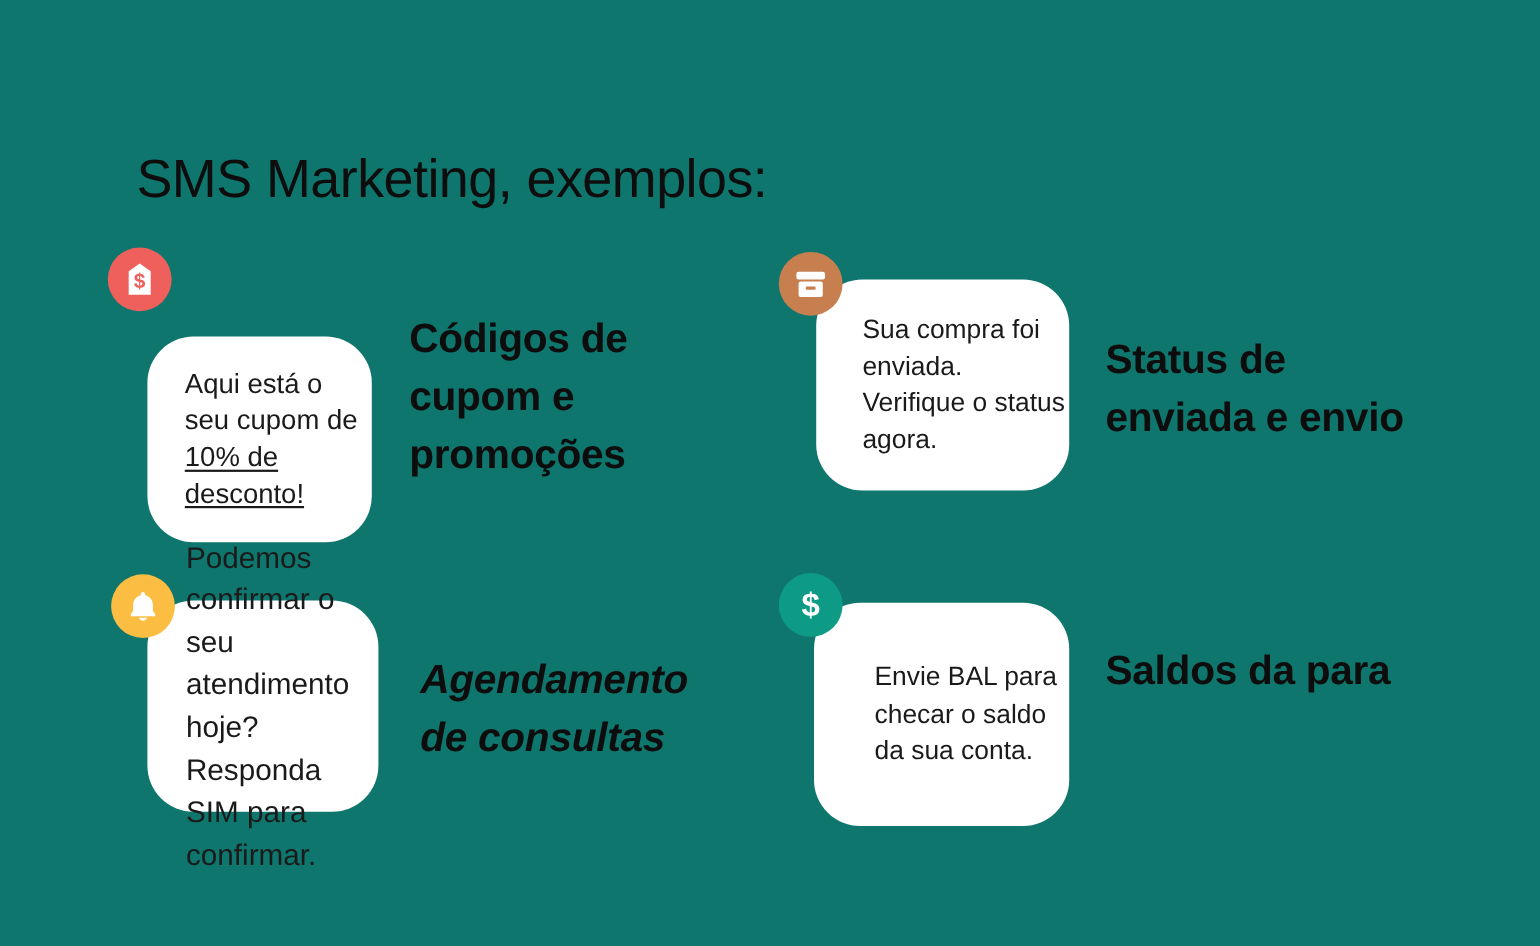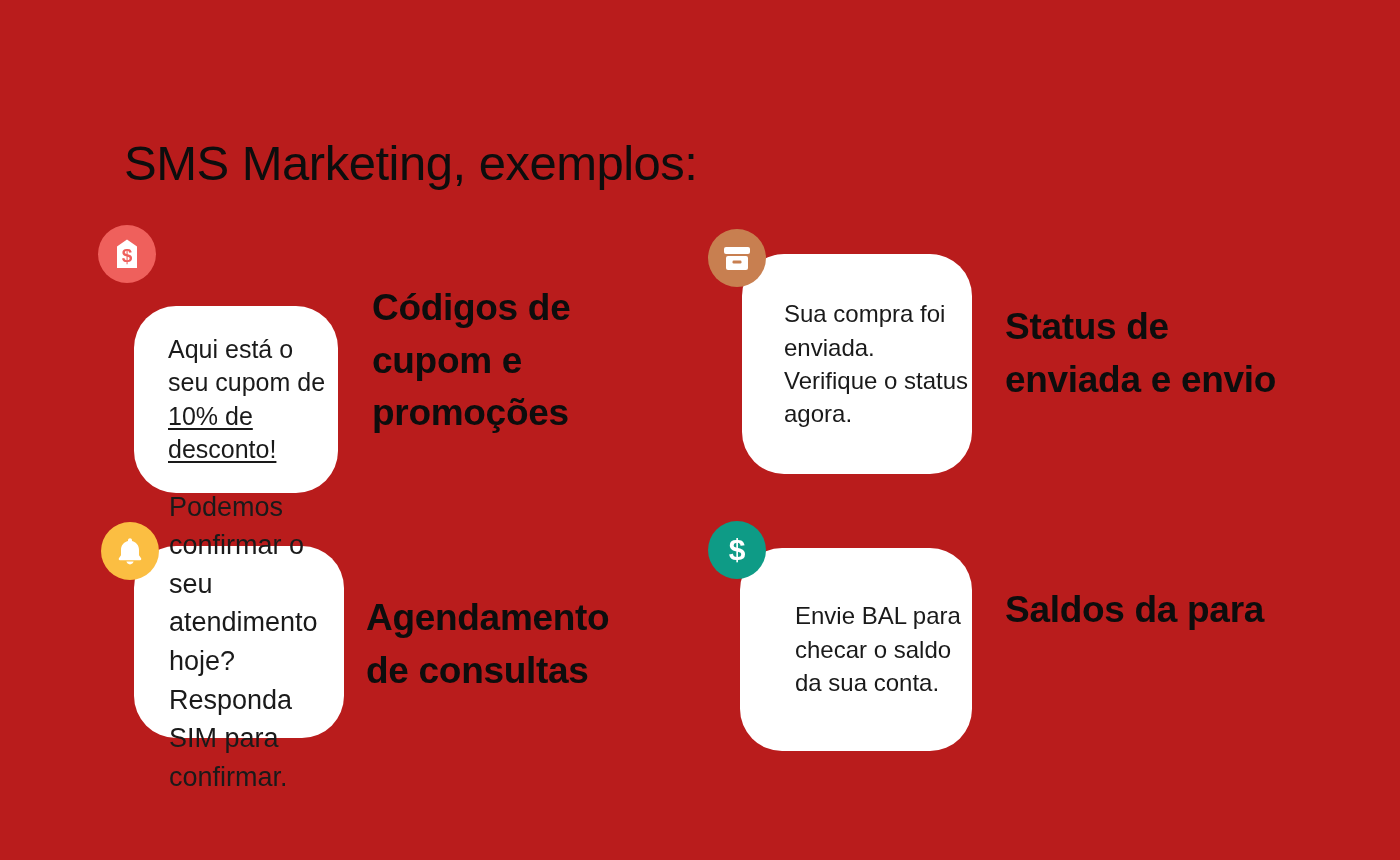--- a/index.html
+++ b/index.html
@@ -11,21 +11,21 @@
     height: 860px;
     overflow: hidden;
     background: #ACD9F7;
     font-family: "Liberation Sans", sans-serif;
     -webkit-font-smoothing: antialiased;
   }
   #canvas {
     position: relative;
     width: 1400px;
     height: 860px;
-    background: #b91c1c;
+    background: #0f766e;
   }
 
   
   #page-title {
     position: absolute;
     left: 124px;
     top: 104px;
     font-size: 49px;
     font-weight: 400;
     color: #0D0D0D;
@@ -86,29 +86,29 @@
 
   
   
   #item-1 .icon-badge { left: 0px;   top: 0px; }
   #item-1 .bubble     { left: 36px;  top: 33px; width: 204px; height: 187px; margin-top: 48px; }
   #item-1 .bubble-text{ padding: 0 0 0 34px; font-size: 25px; line-height: 1.34; }
   #item-1 .item-heading { left: 274px; top: 57px; width: 250px; }
 
   
   #item-2 .icon-badge { left: 6px;   top: 4px; }
-  #item-2 .bubble     { left: 40px;  top: 29px; width: 230px; height: 220px; }
+  #item-2 .bubble     { left: 40px;  top: 29px; width: 230px; height: 192px; }
   #item-2 .bubble-text{ padding: 0 0 0 42px; font-size: 24px; line-height: 1.39; }
   #item-2 .item-heading { left: 303px; top: 76px; width: 300px; }
 
   
   #item-3 .icon-badge { left: 3px;   top: 4px; }
   #item-3 .bubble     { left: 36px;  top: 28px; width: 210px; height: 192px; }
   #item-3 .bubble-text{ padding: 0 0 0 19px; font-size: 27px; line-height: 1.43; margin-left: 16px; }
-  #item-3 .item-heading { left: 268px; top: 74px; width: 280px; }
+  #item-3 .item-heading { left: 284px; top: 74px; width: 280px; font-style: italic; }
 
   
   #item-4 .icon-badge { left: 6px;   top: 3px; }
   #item-4 .bubble     { left: 38px;  top: 30px; width: 232px; height: 203px; padding-left: 11px; }
   #item-4 .bubble-text{ padding: 0 0 0 44px; font-size: 24px; line-height: 1.41; }
   #item-4 .item-heading { left: 303px; top: 66px; width: 260px; }
 </style>
 </head>
 <body>
 

